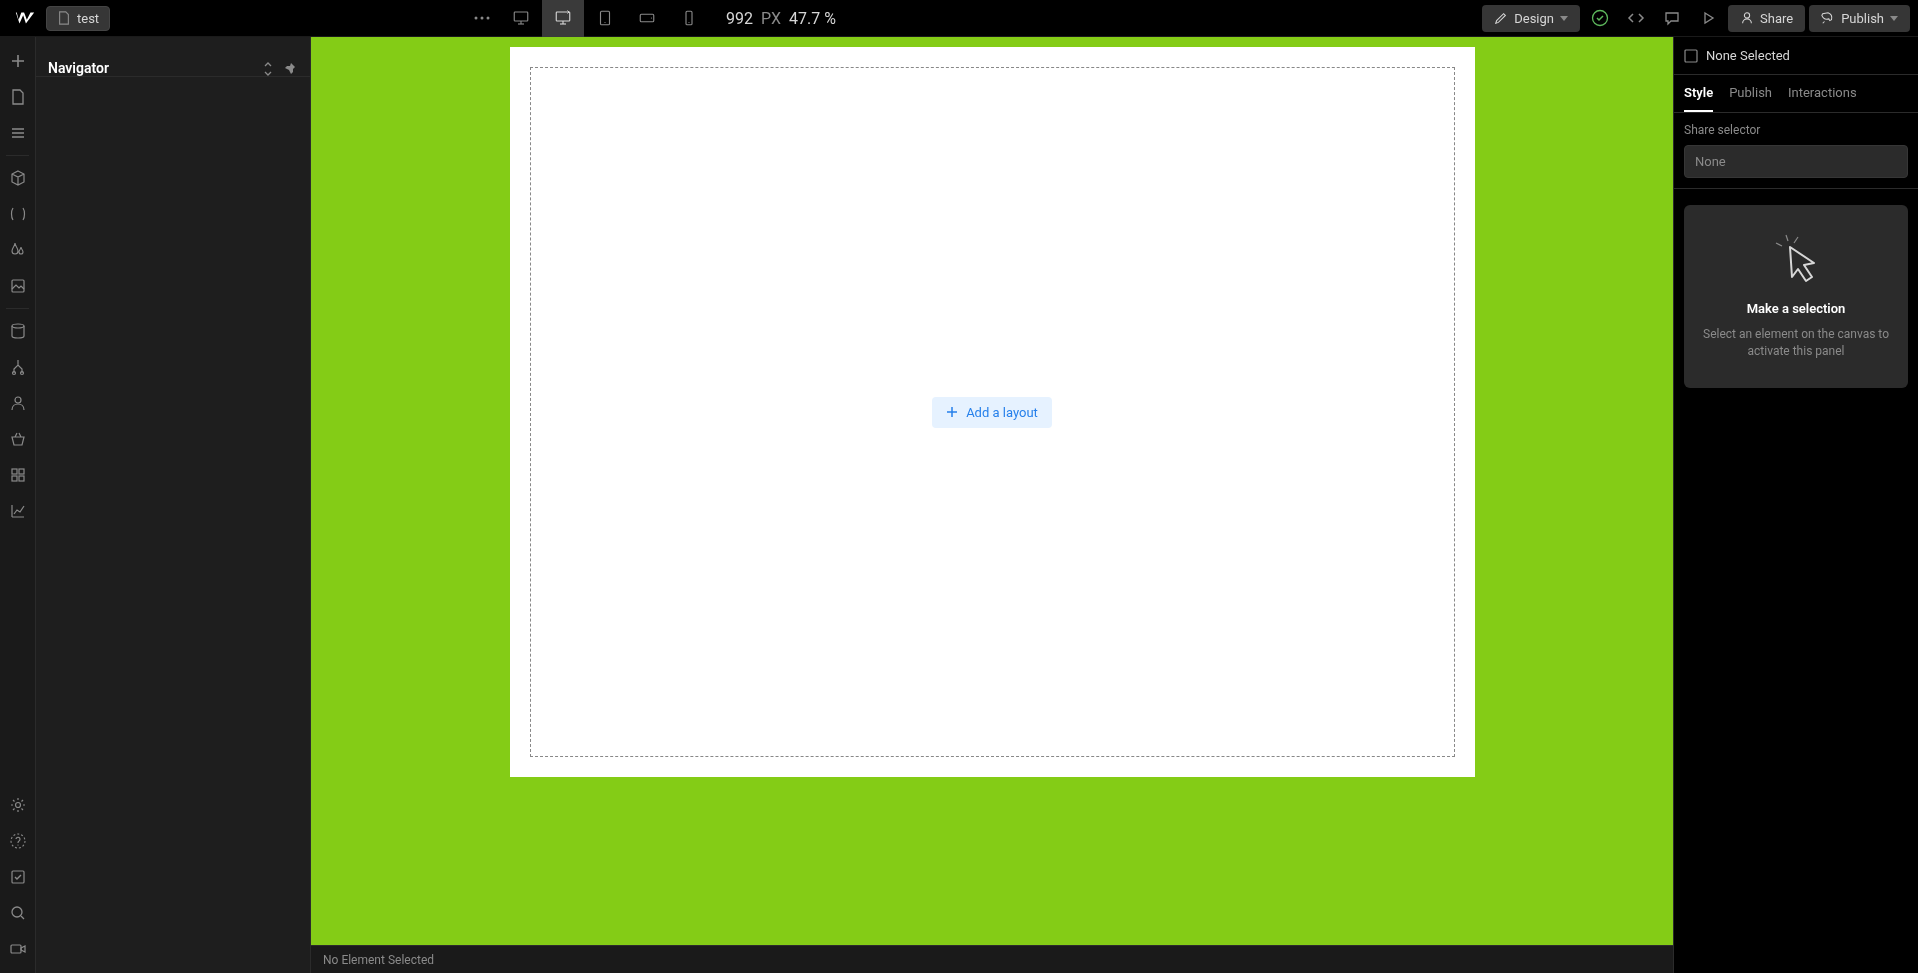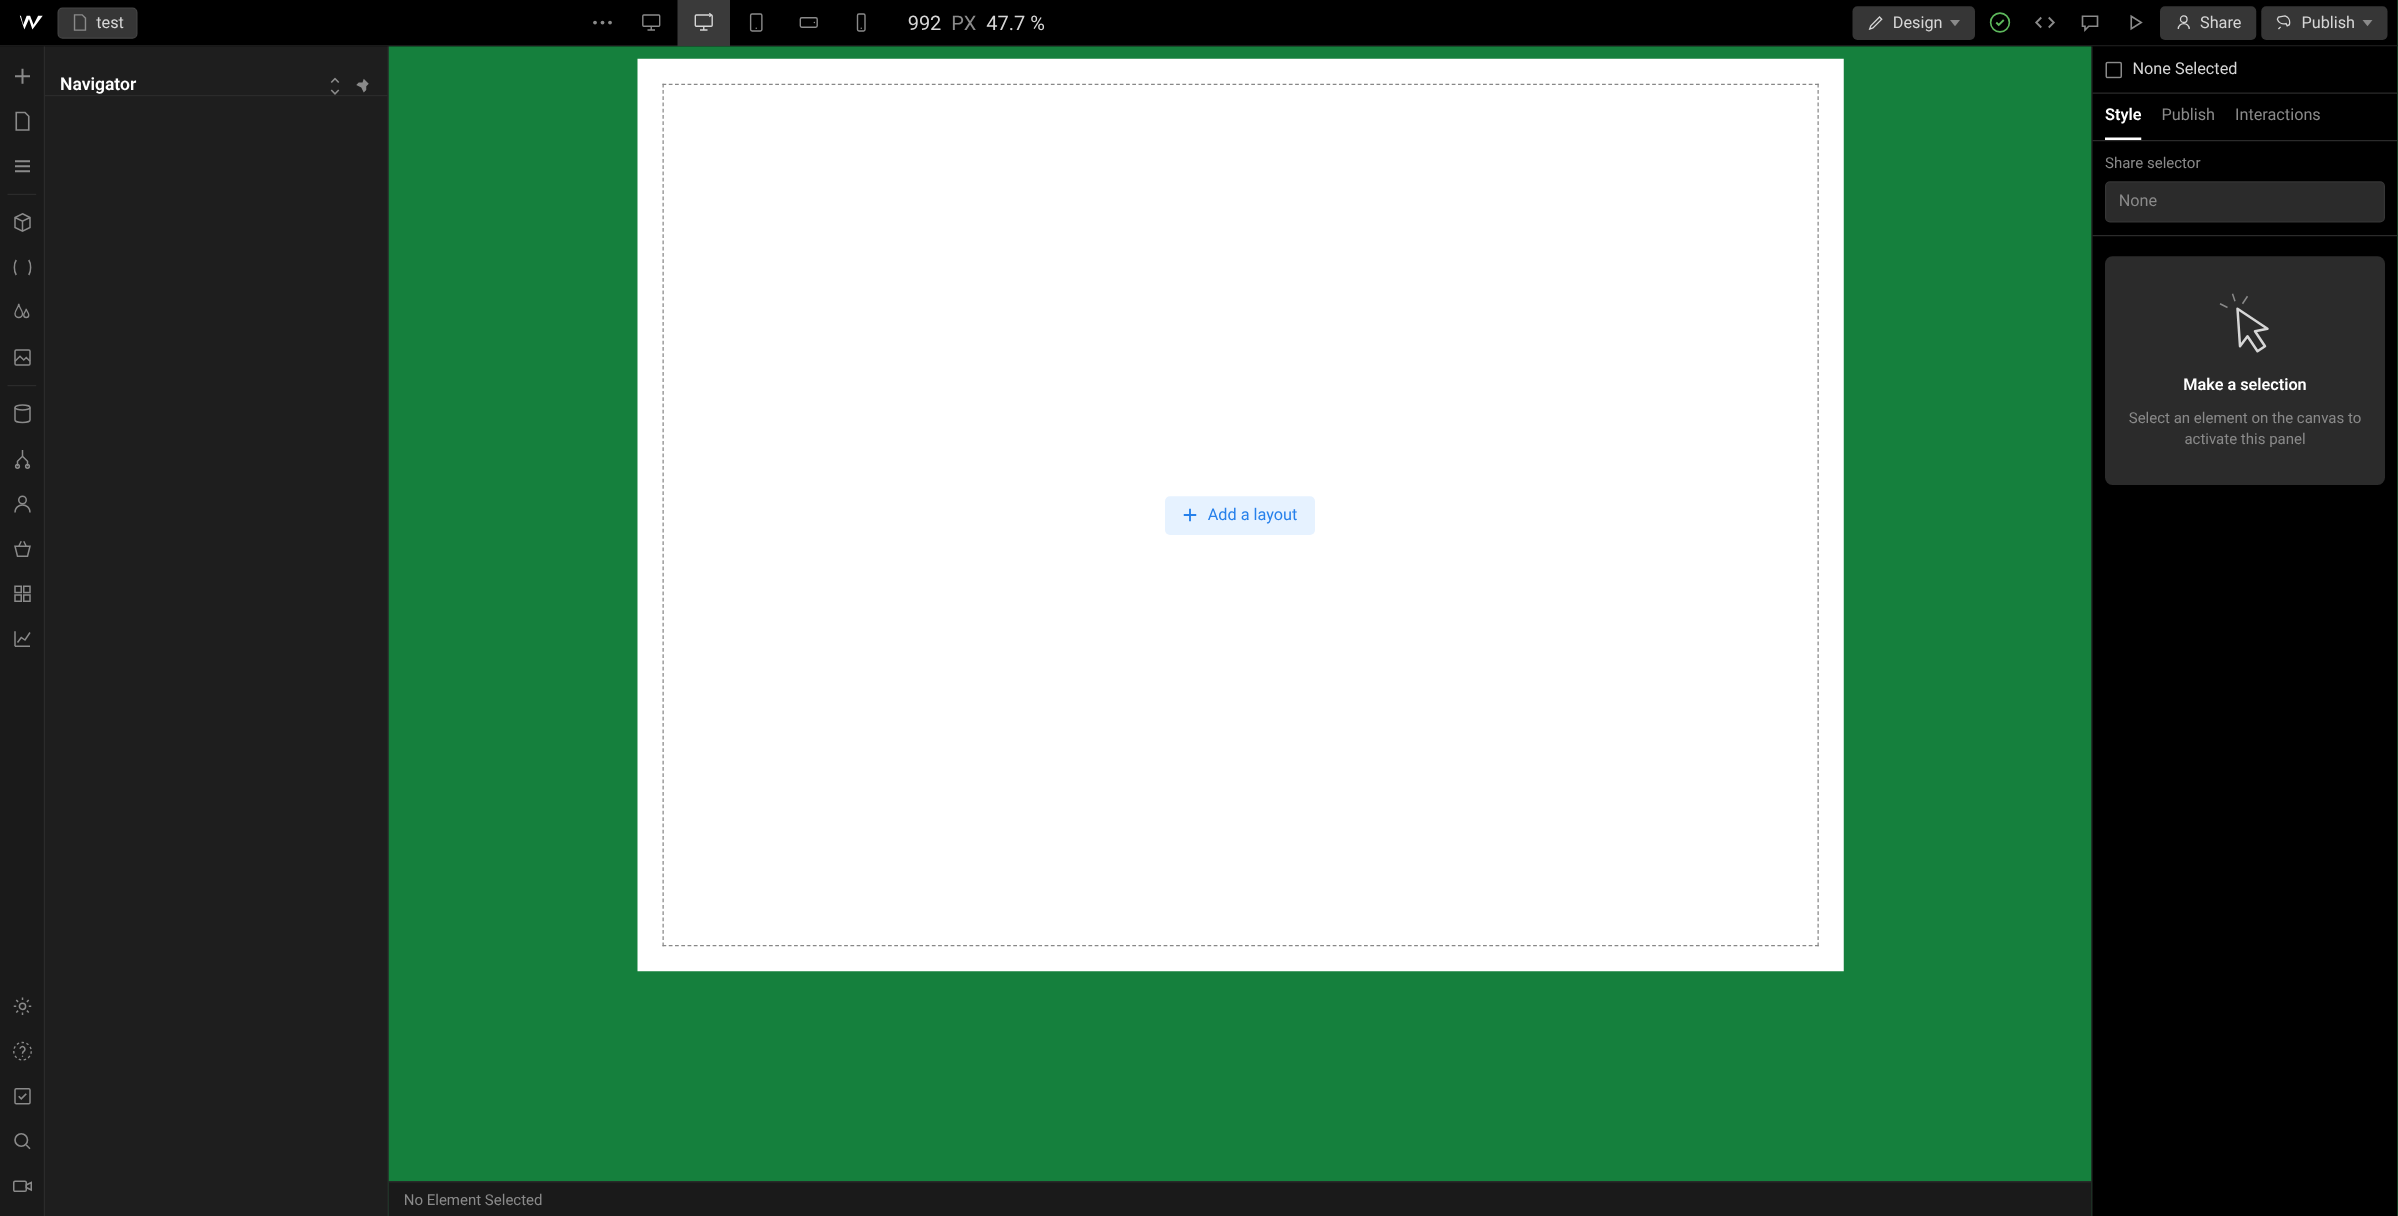--- a/index.html
+++ b/index.html
@@ -176,21 +176,21 @@
       align-items: center;
       gap: 8px;
       padding: 4px 6px;
       border-radius: 3px;
       cursor: pointer;
       color: #d6d6d6;
     }
     
     .canvas-wrap {
       flex: 1;
-      background: #15803d;
+      background: #84cc16;
       display: flex;
       flex-direction: column;
       position: relative;
     }
     .canvas-scroll {
       flex: 1;
       overflow: auto;
       padding: 10px;
       display: flex;
       justify-content: center;

